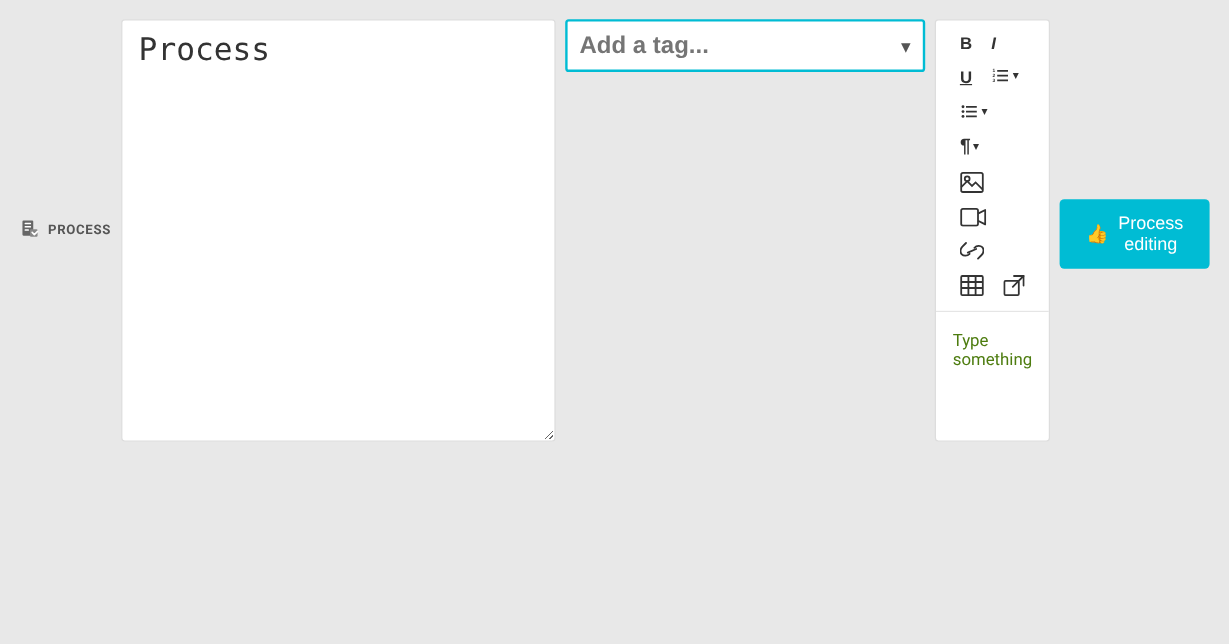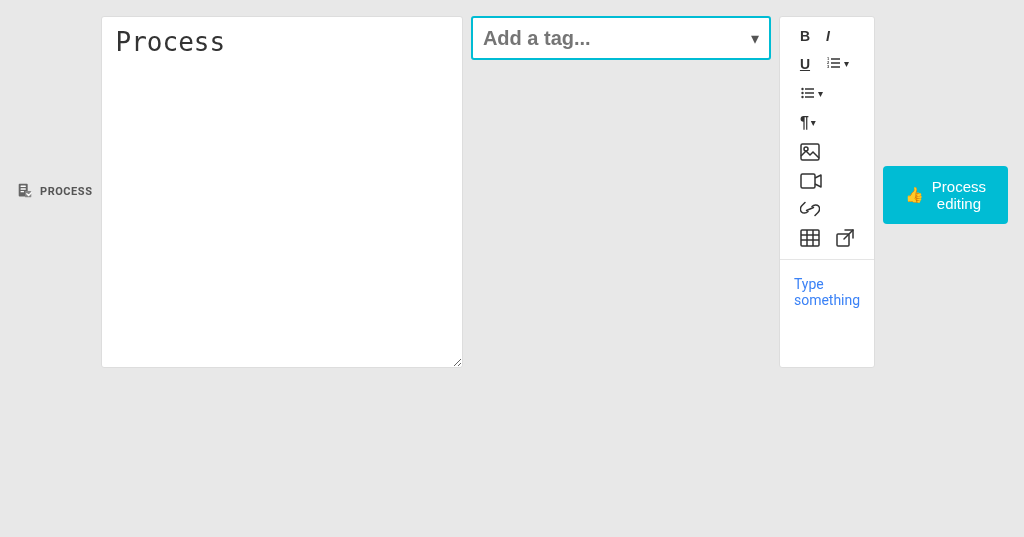--- a/index.html
+++ b/index.html
@@ -125,21 +125,21 @@
     }
 
     .chevron-small {
       font-size: 10px;
       font-weight: normal;
     }
 
     .editor-content {
       flex: 1;
       padding: 16px 14px;
-      color: #3b82f6;
+      color: #4d7c0f;
       font-size: 14px;
       cursor: text;
     }
 
     .footer {
       display: flex;
       justify-content: flex-end;
       align-items: center;
       padding: 10px 0 4px 0;
     }

